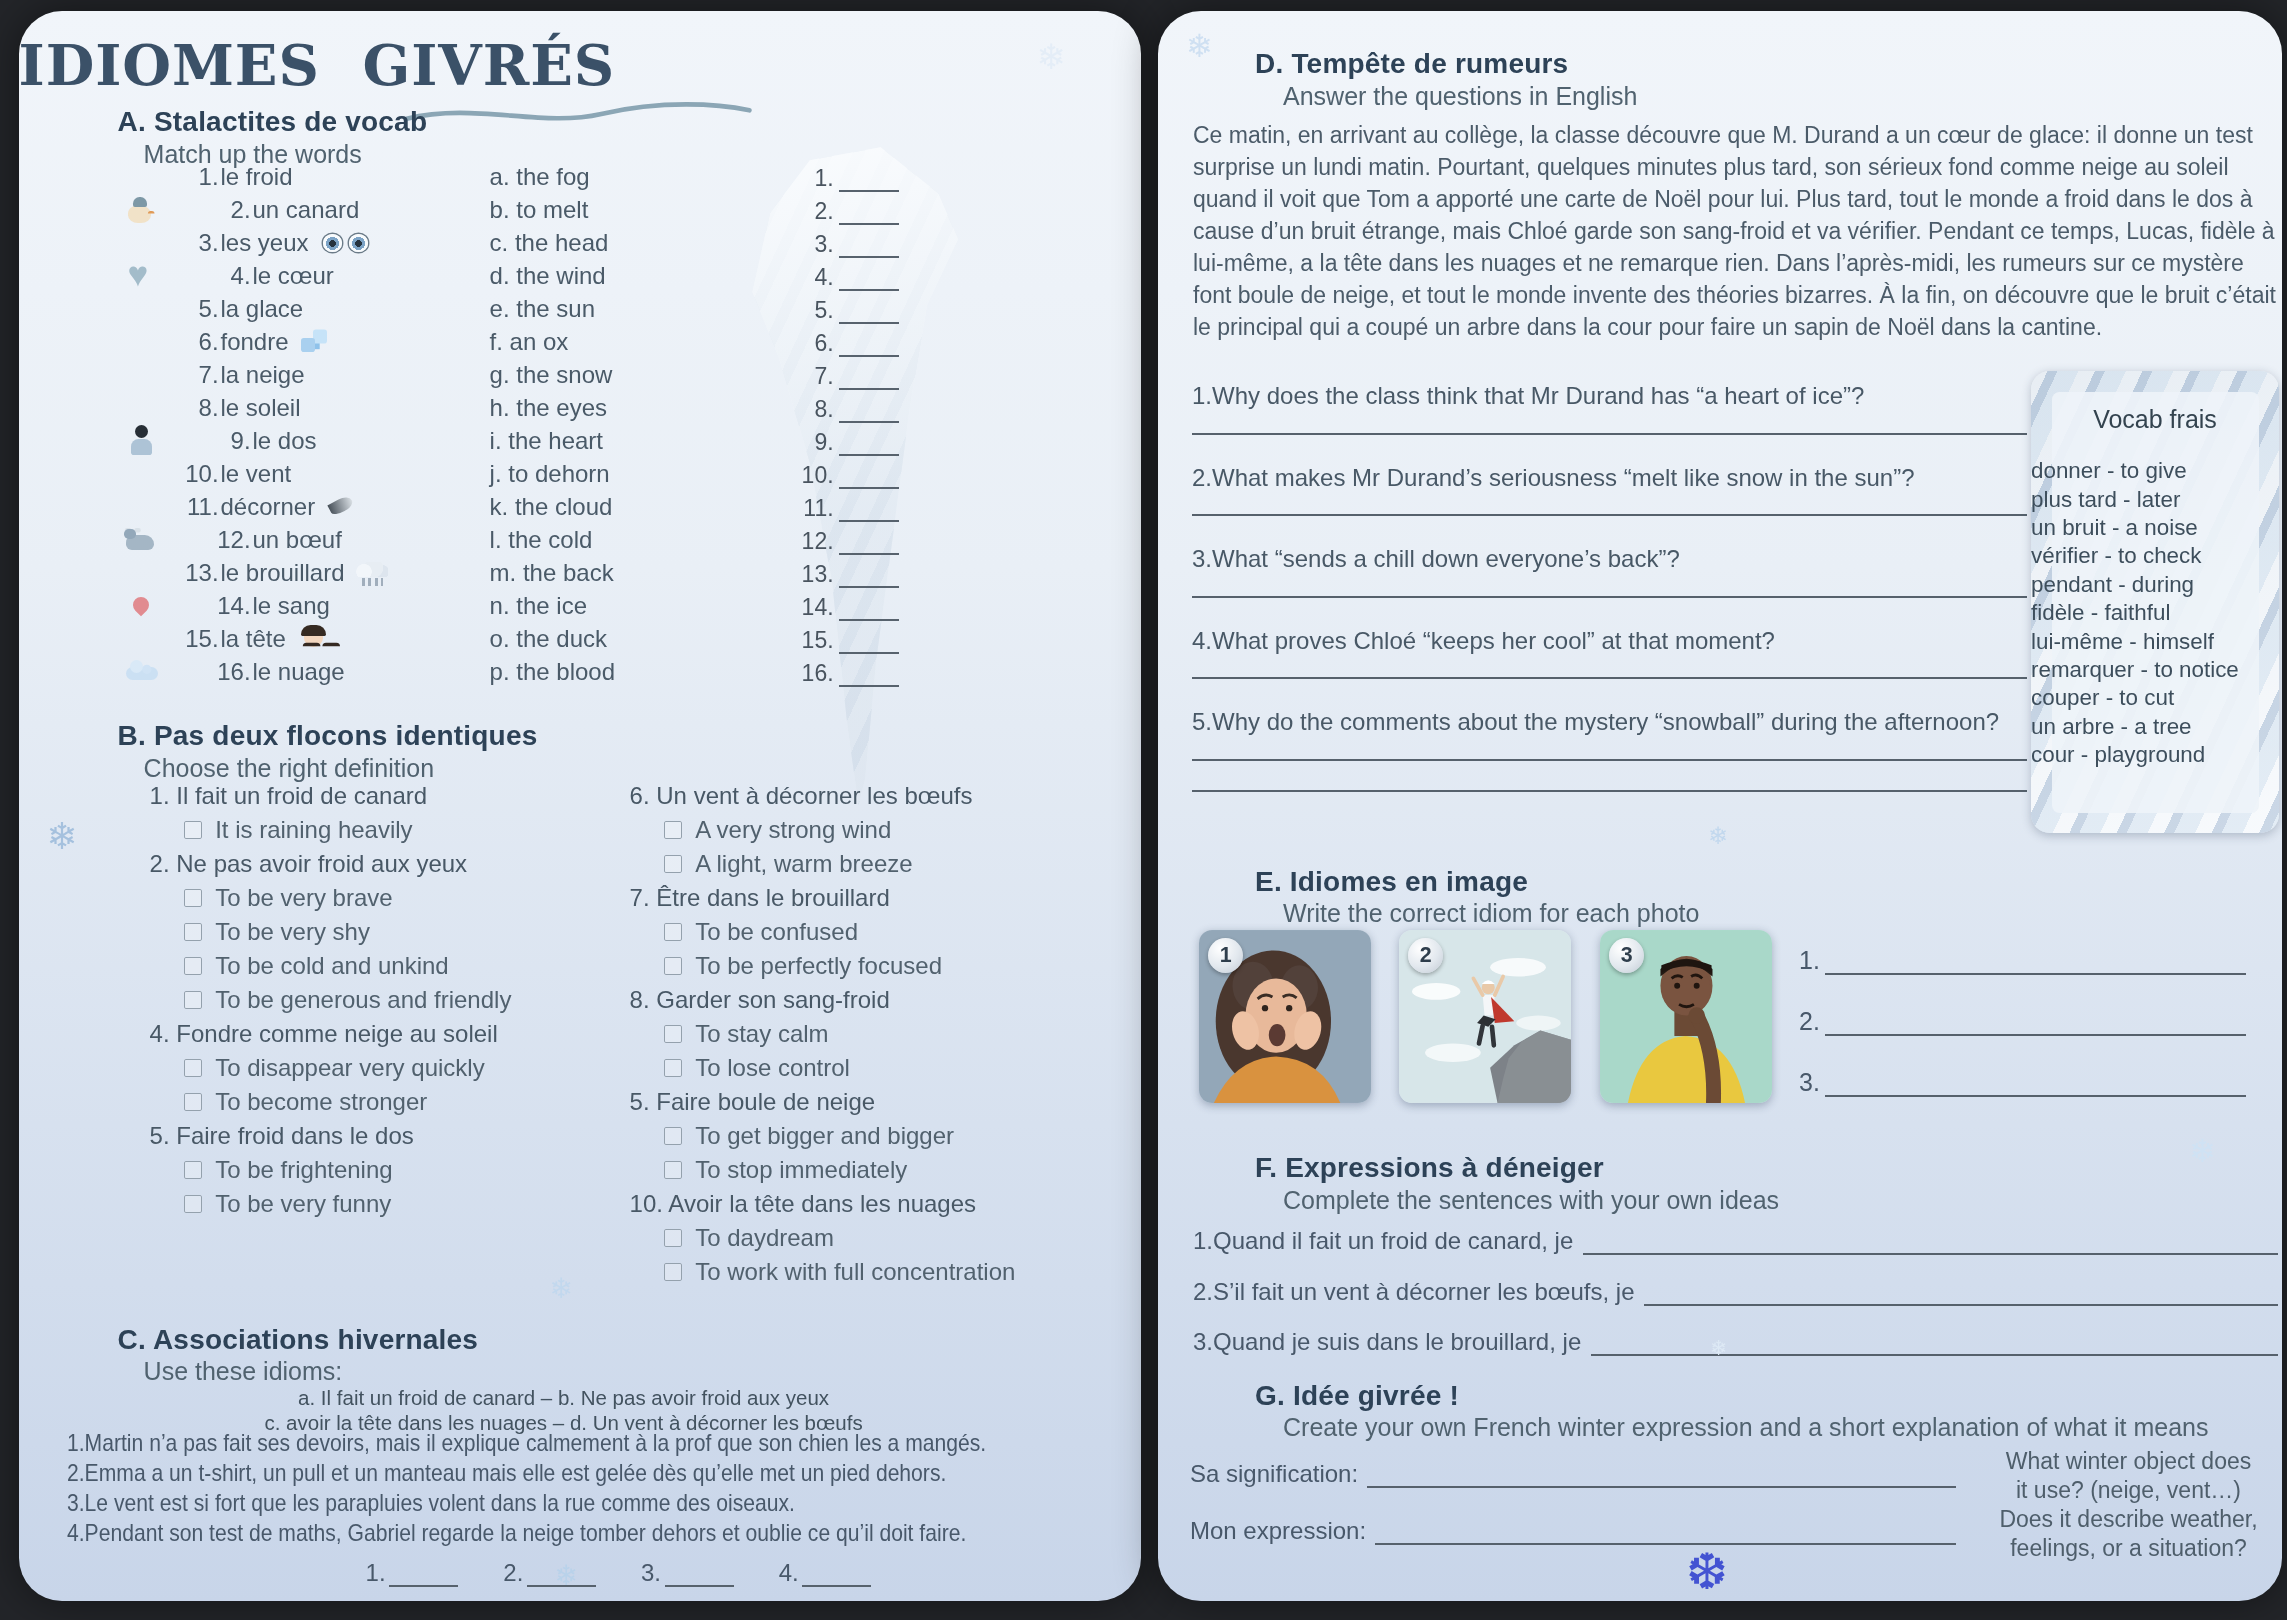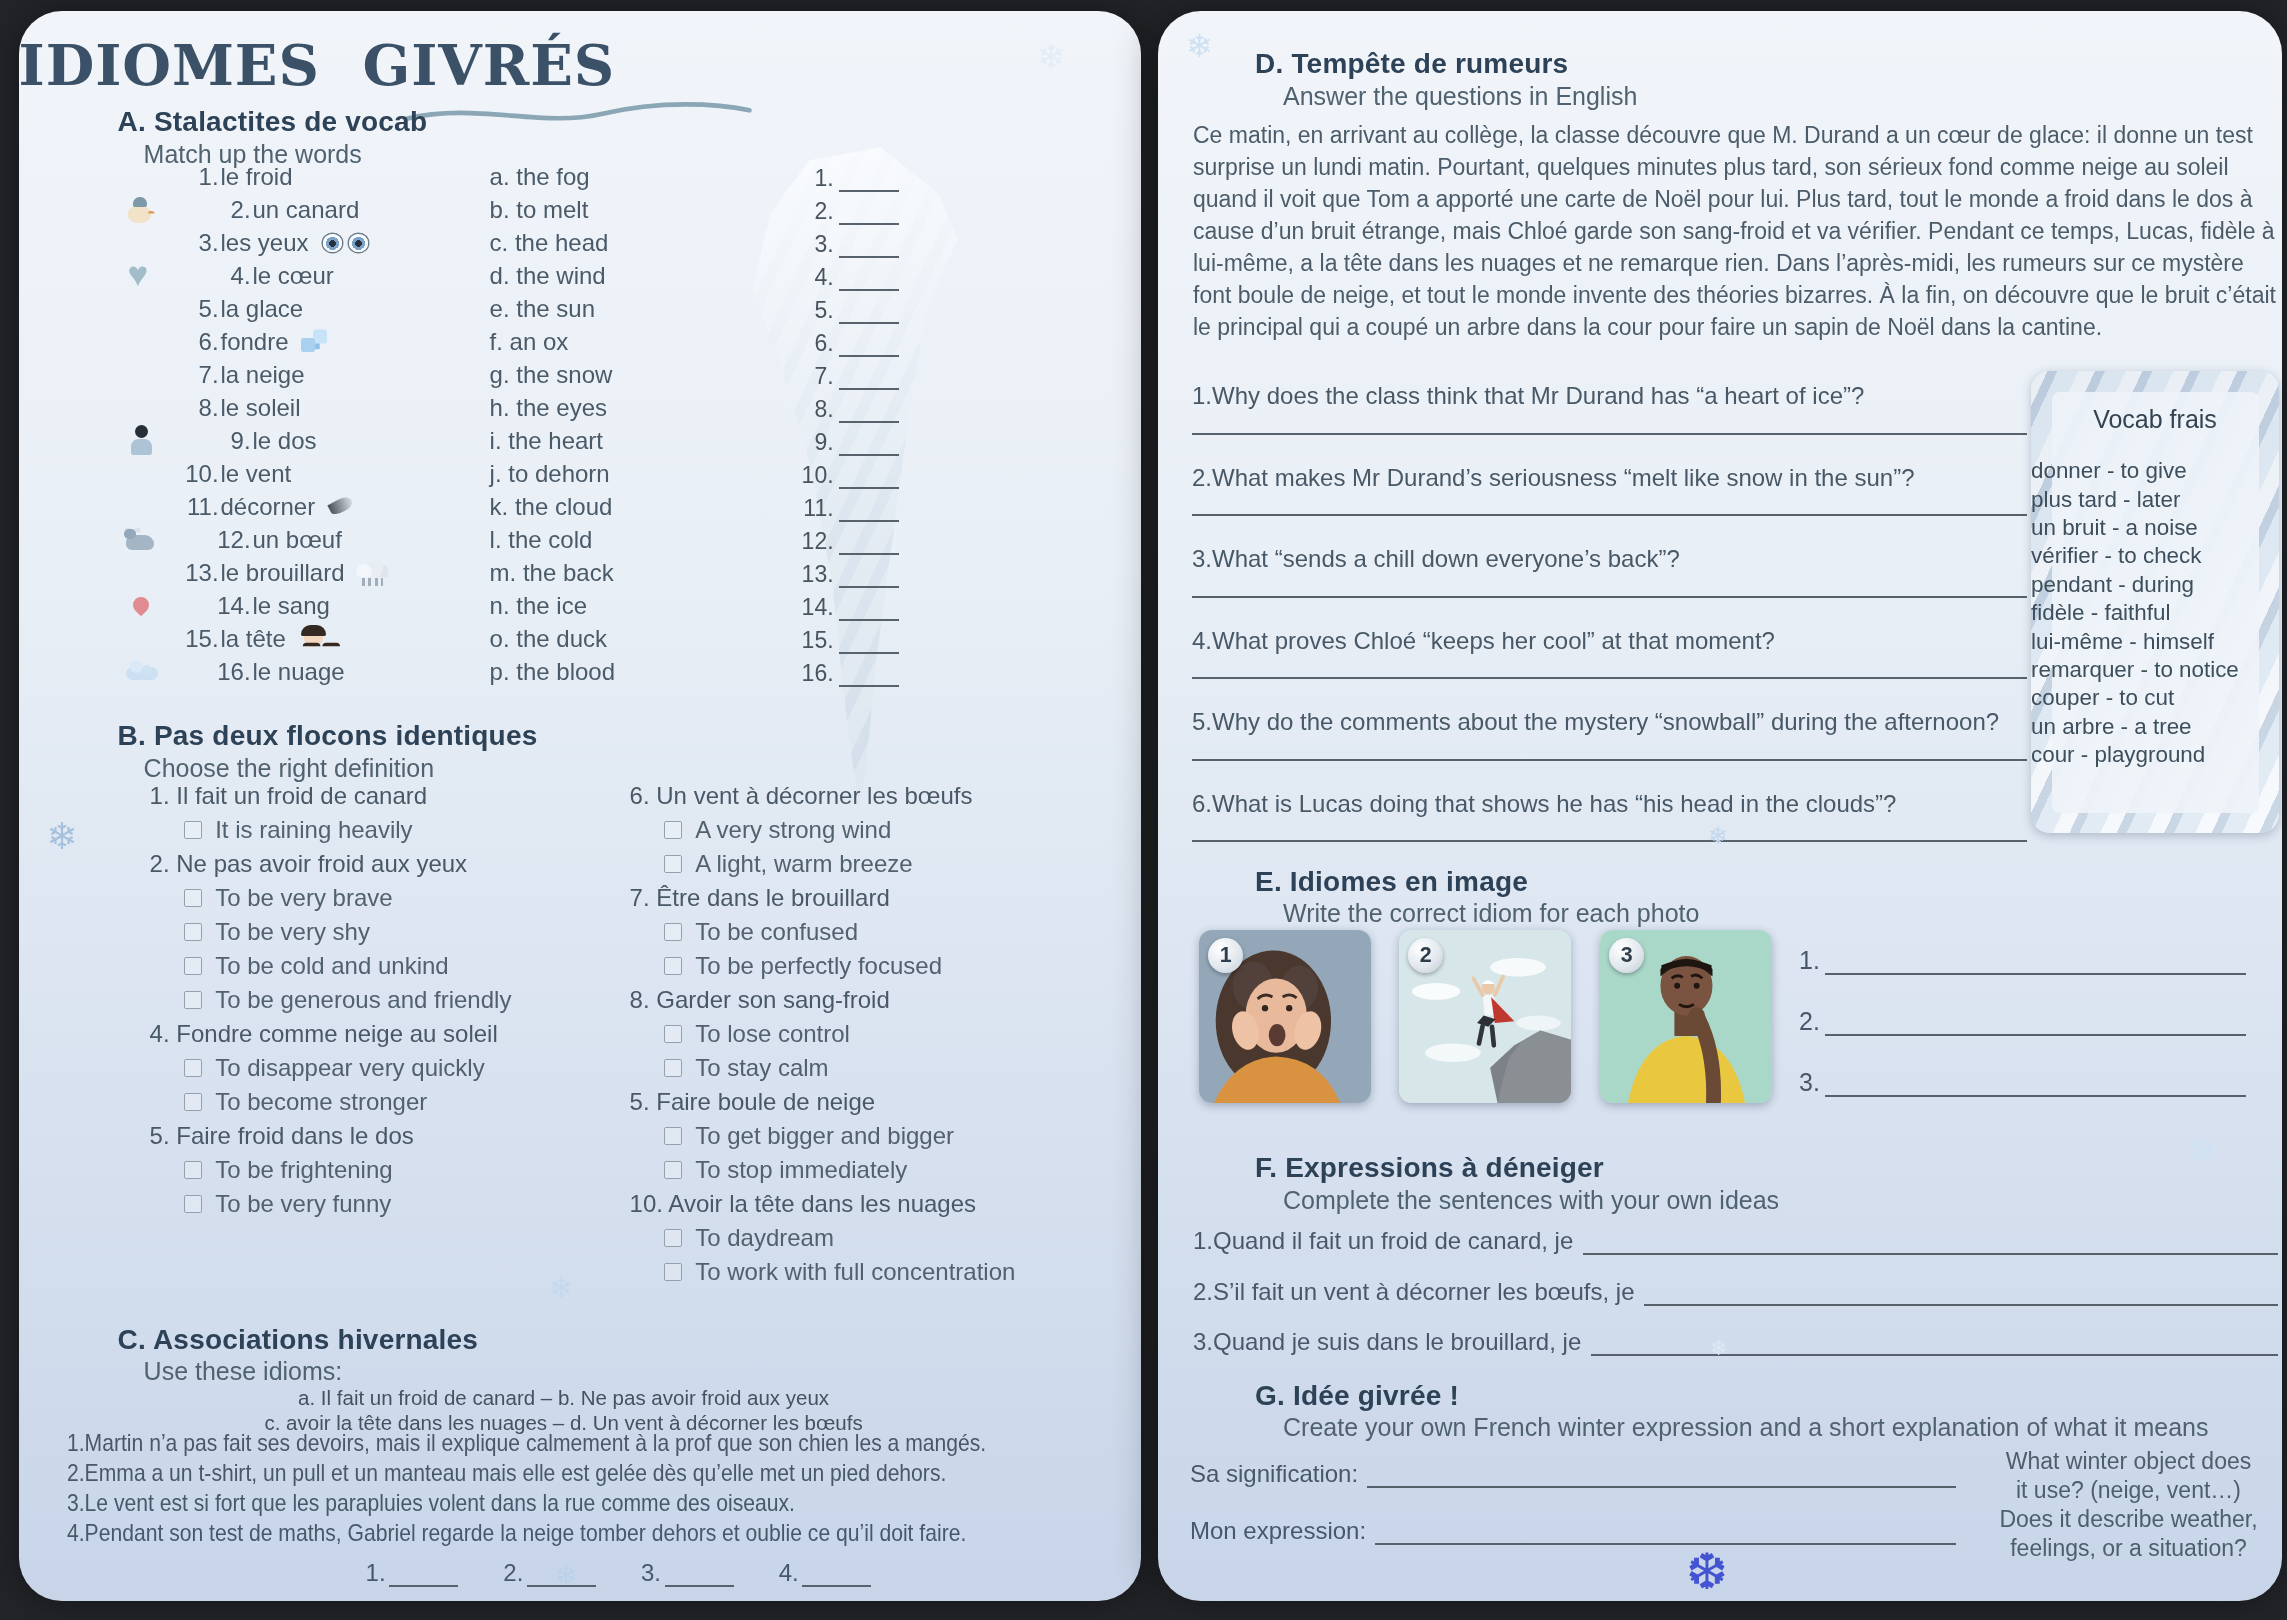--- a/index.html
+++ b/index.html
@@ -497,25 +497,25 @@
         <div class="bopt">
           <span class="cb"></span>
           <span>To be perfectly focused</span>
         </div>
       </div>
 
       <div class="bitem">
         <div class="bq">8. Garder son sang-froid</div>
         <div class="bopt">
           <span class="cb"></span>
+          <span>To stay calm</span>
+        </div>
+        <div class="bopt">
+          <span class="cb"></span>
           <span>To lose control</span>
-        </div>
-        <div class="bopt">
-          <span class="cb"></span>
-          <span>To stay calm</span>
         </div>
       </div>
 
       <div class="bitem">
         <div class="bq">5. Faire boule de neige</div>
         <div class="bopt">
           <span class="cb"></span>
           <span>To get bigger and bigger</span>
         </div>
         <div class="bopt">
@@ -612,21 +612,20 @@
         <div class="qtext">4.What proves Chloé “keeps her cool” at that moment?</div>
         <div class="qline"></div>
       </div>
 
       <div class="qa-item">
         <div class="qtext">5.Why do the comments about the mystery “snowball” during the afternoon?</div>
         <div class="qline"></div>
       </div>
 
       <div class="qa-item">
-        <div class="qtext">6.What is Lucas doing that shows he has “his head in the clouds”?</div>
         <div class="qline"></div>
       </div>
 
   </div>
 
   <div id="vbox">
     <div id="vbox-inner"></div>
     <div id="vtitle">Vocab frais</div>
     <div id="vlist">
 

